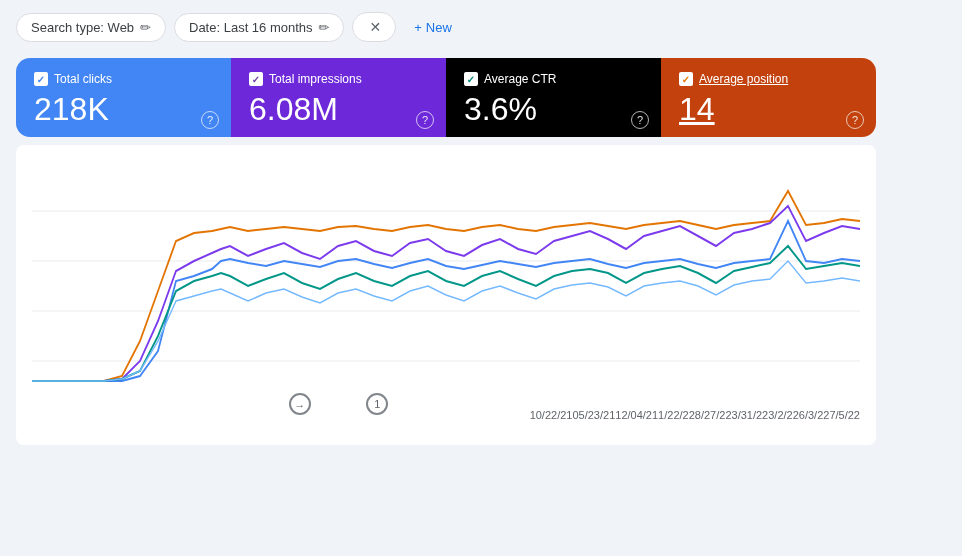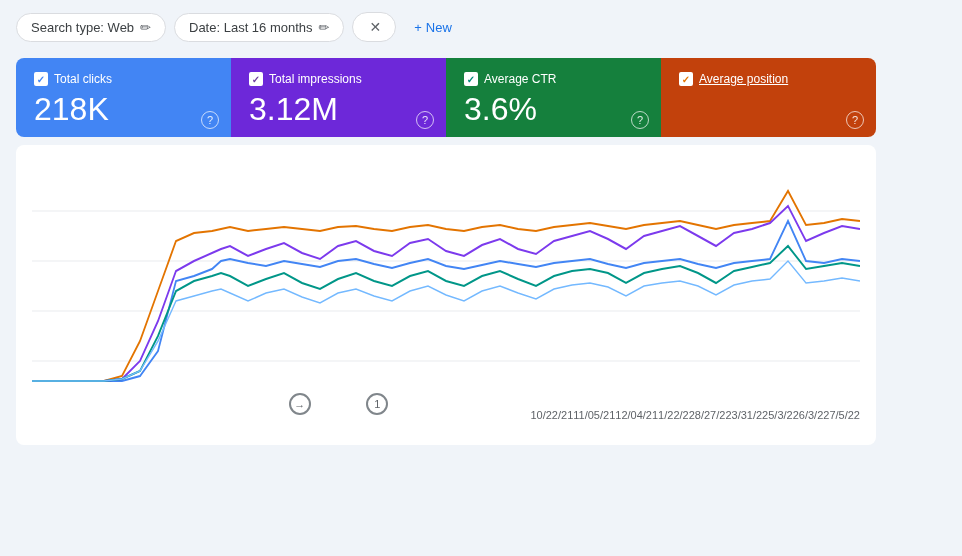--- a/index.html
+++ b/index.html
@@ -57,32 +57,32 @@
       cursor: pointer;
       padding: 6px 10px;
       border-radius: 20px;
     }
 
     
     .metrics-row {
       display: flex;
       gap: 0;
       margin-bottom: 8px;
-      border-radius: 8px;
+      border-radius: 14px;
       overflow: hidden;
     }
     .metric-card {
       flex: 1;
       padding: 14px 18px 10px;
       color: white;
       position: relative;
     }
     .metric-card.blue { background: #4285f4; }
     .metric-card.purple { background: #6d28d9; }
-    .metric-card.teal { background: #15803d; }
+    .metric-card.teal { background: #000000; }
     .metric-card.orange { background: #c2410c; text-decoration: underline; }
     .metric-label {
       display: flex;
       align-items: center;
       gap: 6px;
       font-size: 12px;
       font-weight: 500;
       margin-bottom: 6px;
     }
     .metric-checkbox {
@@ -190,36 +190,37 @@
         <span>Total clicks</span>
       </div>
       <div class="metric-value">218K</div>
       <div class="metric-help">?</div>
     </div>
     <div class="metric-card purple">
       <div class="metric-label">
         <span class="metric-checkbox"></span>
         <span>Total impressions</span>
       </div>
-      <div class="metric-value">3.12M</div>
+      <div class="metric-value">6.08M</div>
       <div class="metric-help">?</div>
     </div>
     <div class="metric-card teal">
       <div class="metric-label">
         <span class="metric-checkbox"></span>
         <span>Average CTR</span>
       </div>
       <div class="metric-value">3.6%</div>
       <div class="metric-help">?</div>
     </div>
     <div class="metric-card orange">
       <div class="metric-label">
         <span class="metric-checkbox"></span>
         <span>Average position</span>
       </div>
+      <div class="metric-value">14</div>
       <div class="metric-help">?</div>
     </div>
   </div>
 
   <div class="chart-container" style="position:relative;">
     <svg class="chart-svg" viewBox="0 0 920 240" preserveAspectRatio="none">
 
       <line x1="0" y1="200" x2="920" y2="200" stroke="#e8eaed" stroke-width="1"></line>
       <line x1="0" y1="150" x2="920" y2="150" stroke="#e8eaed" stroke-width="1"></line>
       <line x1="0" y1="100" x2="920" y2="100" stroke="#e8eaed" stroke-width="1"></line>
@@ -256,23 +257,23 @@
     <div class="annotation-circle" style="left: calc(33% - 11px); bottom: 30px;">
       <span>→</span>
     </div>
     <div class="annotation-circle" style="left: calc(42% - 11px); bottom: 30px;">
       <span>1</span>
     </div>
 
     
     <div class="x-axis-labels">
       <span>10/22/21</span>
-      <span>11/05/21</span>
+      <span>05/23/21</span>
       <span>12/04/21</span>
       <span>1/22/22</span>
       <span>8/27/22</span>
       <span>3/31/22</span>
-      <span>5/3/22</span>
+      <span>3/2/22</span>
       <span>6/3/22</span>
       <span>7/5/22</span>
     </div>
   </div>
 </div>
 
 </body></html>

